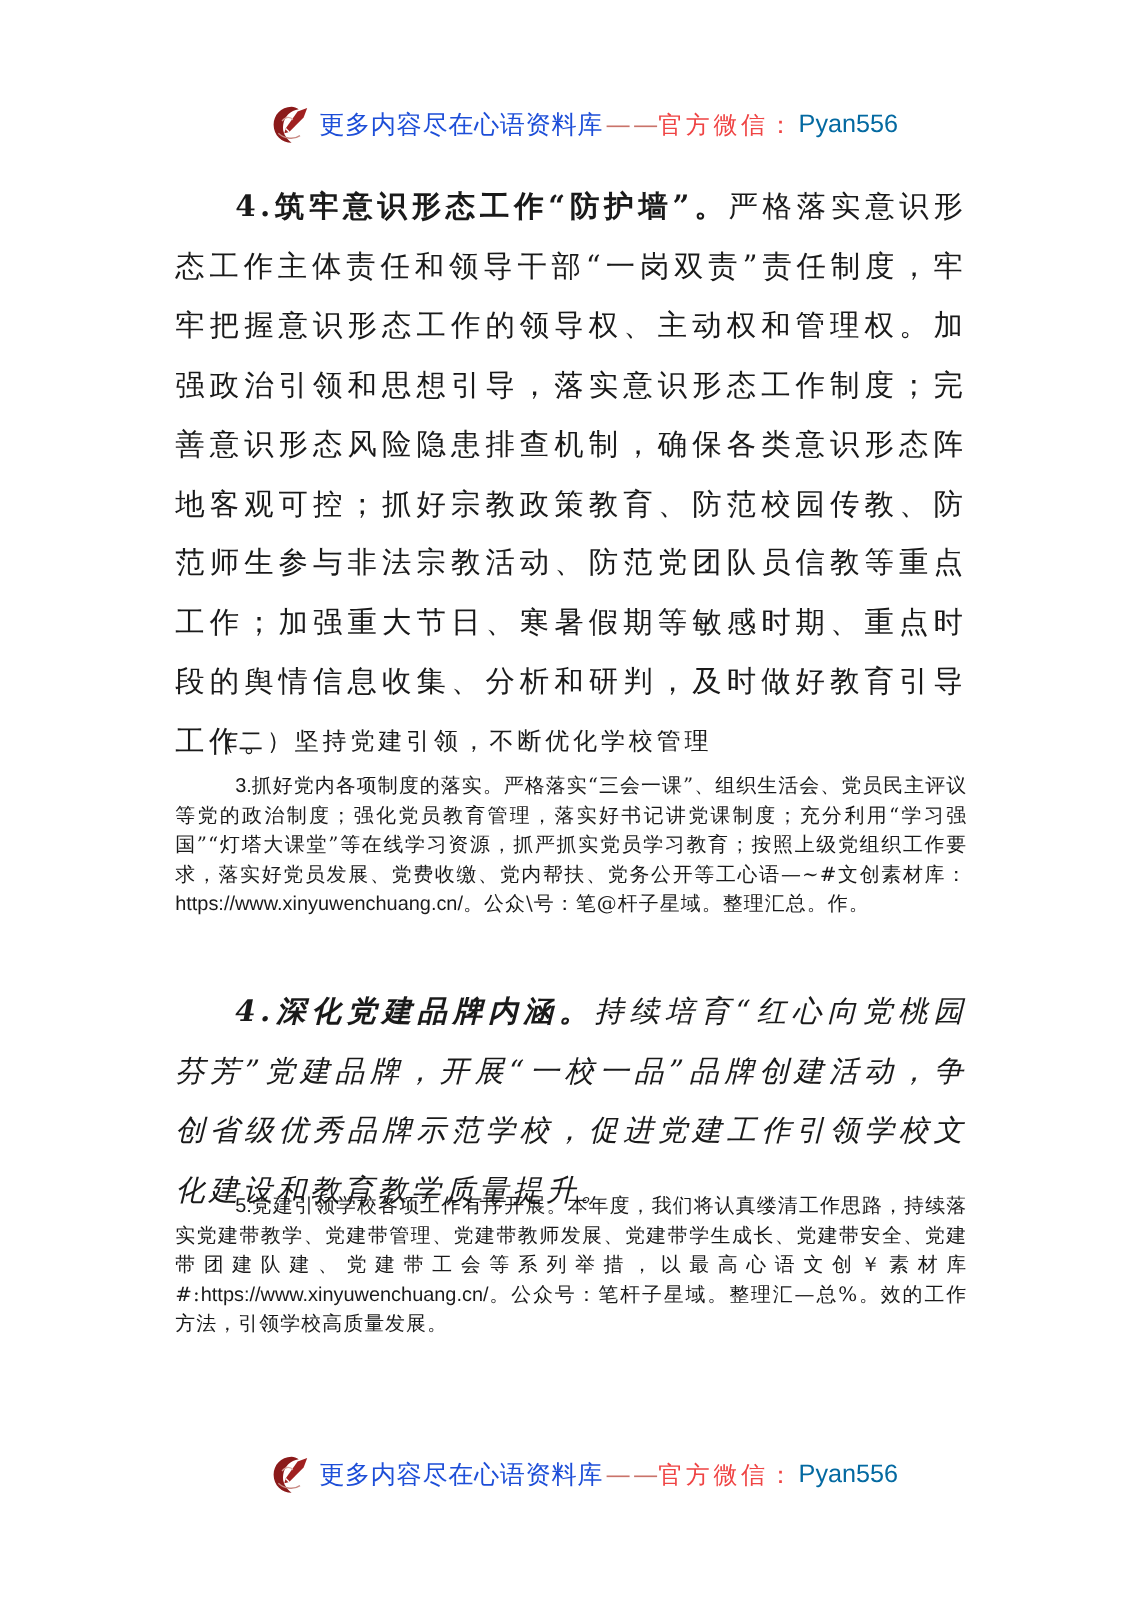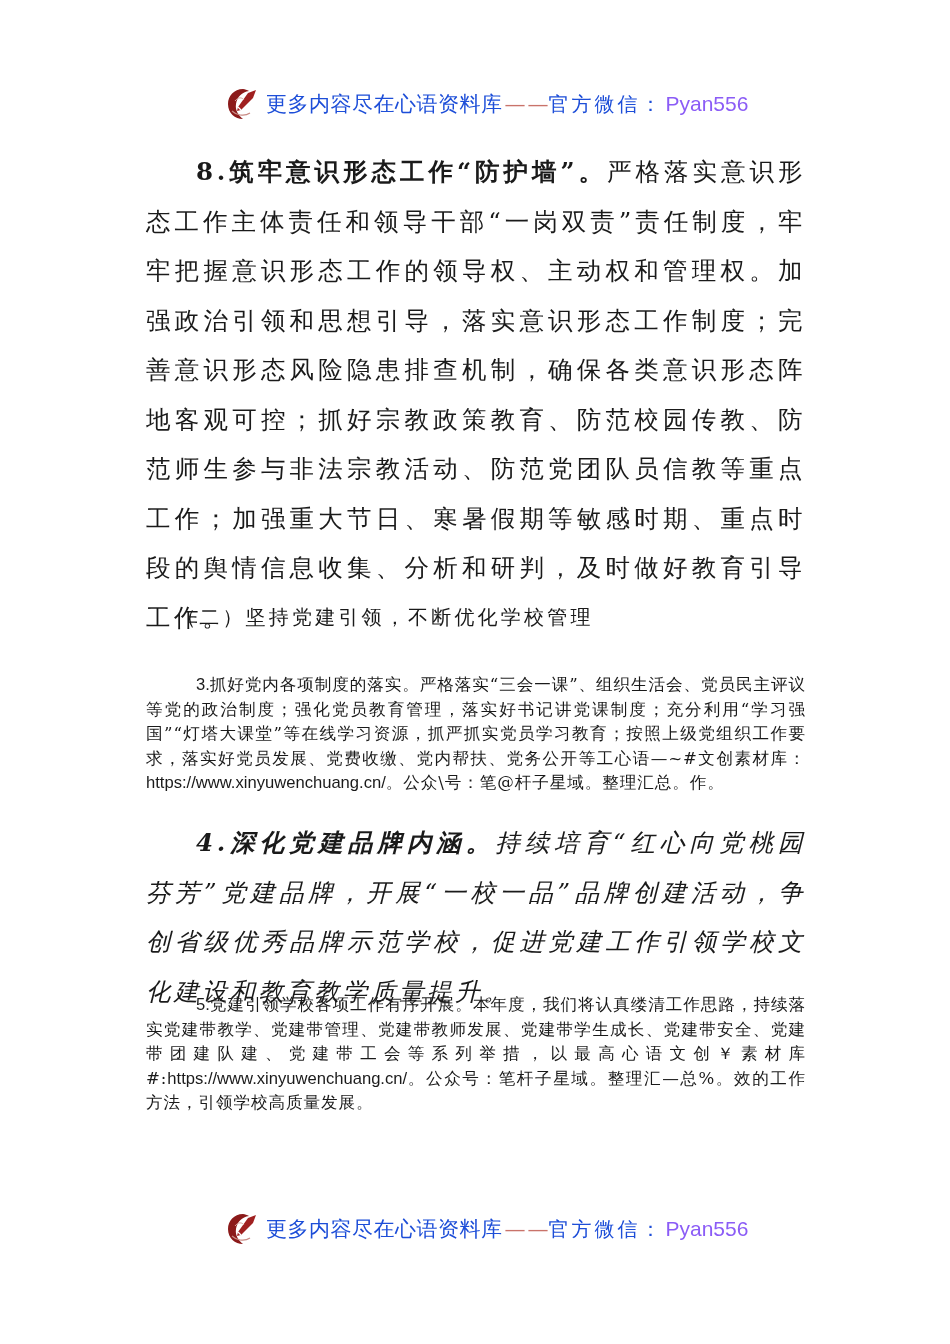--- a/index.html
+++ b/index.html
@@ -3,22 +3,22 @@
   <meta charset="utf-8">
   <style>
     html, body { margin: 0; padding: 0; background: #ffffff; }
     body { width: 950px; height: 1344px; position: relative; overflow: hidden; font-family: "DejaVu Serif", "Liberation Serif", serif; color: #1a1a1a; }
     .banner { position: absolute; left: 226px; height: 40px; display: flex; align-items: center; white-space: nowrap; }
     .banner.top { top: 84px; }
     .banner.bottom { top: 1209px; }
     .banner .logo { width: 34px; height: 34px; margin-right: 6px; }
     .banner .red { color: #1d4ed8; font-size: 21px; font-family: "DejaVu Serif", serif; letter-spacing: 0.5px; }
     .banner .dash { color: #c9736a; font-size: 21px; letter-spacing: -2px; margin: 0 2px; }
-    .banner .gray { color: #1d4ed8; font-size: 20px; font-family: Liberation Mono, monospace; letter-spacing: 3px; }
-    .banner .wx { color: #8b5cf6; font-size: 21px; font-family: "Liberation Sans", sans-serif; margin-left: 2px; }
+    .banner .gray { color: #ef4444; font-size: 20px; font-family: Liberation Mono, monospace; letter-spacing: 3px; }
+    .banner .wx { color: #0369a1; font-size: 21px; font-family: "Liberation Sans", sans-serif; margin-left: 2px; }
 
     .para-large { position: absolute; left: 146px; width: 660px; font-size: 24.5px; line-height: 49.5px; letter-spacing: 3.6px; text-align: justify; }
     .para-large .indent { display: inline-block; width: 50px; }
     .para-large b { font-weight: bold; }
 
     .heading2 { position: absolute; left: 146px; top: 597px; width: 660px; font-size: 20px; letter-spacing: 3.2px; line-height: 40px; padding-left: 30px; }
 
     .para-small { position: absolute; left: 146px; width: 660px; font-size: 16.6px; line-height: 24.6px; letter-spacing: 0.9px; text-align: justify; }
     .para-small .indent { display: inline-block; width: 50px; }
     .para-small .num, .para-small .url { font-family: "Liberation Sans", sans-serif; letter-spacing: 0; }
@@ -35,26 +35,26 @@
     <path d="M9 14 C12 10 16 10 18 13" stroke="#d9a6a0" stroke-width="1" fill="none"></path>
   </svg>
   <span class="red">更多内容尽在心语资料库</span>
   <span class="dash">—</span>
     <span class="dash">—</span>
   <span class="gray">官方微信：</span>
   <span class="wx">Pyan556</span>
 </div>
 
 <div class="para-large" style="top:147px;">
-  <span class="indent"></span><b>8.筑牢意识形态工作“防护墙”。</b><span>严格落实意识形态工作主体责任和领导干部“一岗双责”责任制度，牢牢把握意识形态工作的领导权、主动权和管理权。加强政治引领和思想引导，落实意识形态工作制度；完善意识形态风险隐患排查机制，确保各类意识形态阵地客观可控；抓好宗教政策教育、防范校园传教、防范师生参与非法宗教活动、防范党团队员信教等重点工作；加强重大节日、寒暑假期等敏感时期、重点时段的舆情信息收集、分析和研判，及时做好教育引导工作。</span>
+  <span class="indent"></span><b>4.筑牢意识形态工作“防护墙”。</b><span>严格落实意识形态工作主体责任和领导干部“一岗双责”责任制度，牢牢把握意识形态工作的领导权、主动权和管理权。加强政治引领和思想引导，落实意识形态工作制度；完善意识形态风险隐患排查机制，确保各类意识形态阵地客观可控；抓好宗教政策教育、防范校园传教、防范师生参与非法宗教活动、防范党团队员信教等重点工作；加强重大节日、寒暑假期等敏感时期、重点时段的舆情信息收集、分析和研判，及时做好教育引导工作。</span>
 </div>
 
 <div class="heading2">（二）坚持党建引领，不断优化学校管理</div>
 
-<div class="para-small" style="top:673px;">
+<div class="para-small" style="top:643px;">
   <span class="indent"></span><span class="num">3.</span><span>抓好党内各项制度的落实。严格落实“三会一课”、组织生活会、党员民主评议等党的政治制度；强化党员教育管理，落实好书记讲党课制度；充分利用“学习强国”“灯塔大课堂”等在线学习资源，抓严抓实党员学习教育；按照上级党组织工作要求，落实好党员发展、党费收缴、党内帮扶、党务公开等工心语—~#文创素材库：</span><span class="url">https://www.xinyuwenchuang.cn/</span><span>。公众\号：笔@杆子星域。整理汇总。作。</span>
 </div>
 
 <div class="para-large" style="top:818px;font-style:italic;">
   <span class="indent"></span><b>4.深化党建品牌内涵。</b><span>持续培育“红心向党桃园芬芳”党建品牌，开展“一校一品”品牌创建活动，争创省级优秀品牌示范学校，促进党建工作引领学校文化建设和教育教学质量提升。</span>
 </div>
 
 <div class="para-small" style="top:993px;">
   <span class="indent"></span><span class="num">5.</span><span>党建引领学校各项工作有序开展。本年度，我们将认真缕清工作思路，持续落实党建带教学、党建带管理、党建带教师发展、党建带学生成长、党建带安全、党建带团建队建、党建带工会等系列举措，以最高心语文创￥素材库#:</span><span class="url">https://www.xinyuwenchuang.cn/</span><span>。公众号：笔杆子星域。整理汇—总%。效的工作方法，引领学校高质量发展。</span>
 </div>

